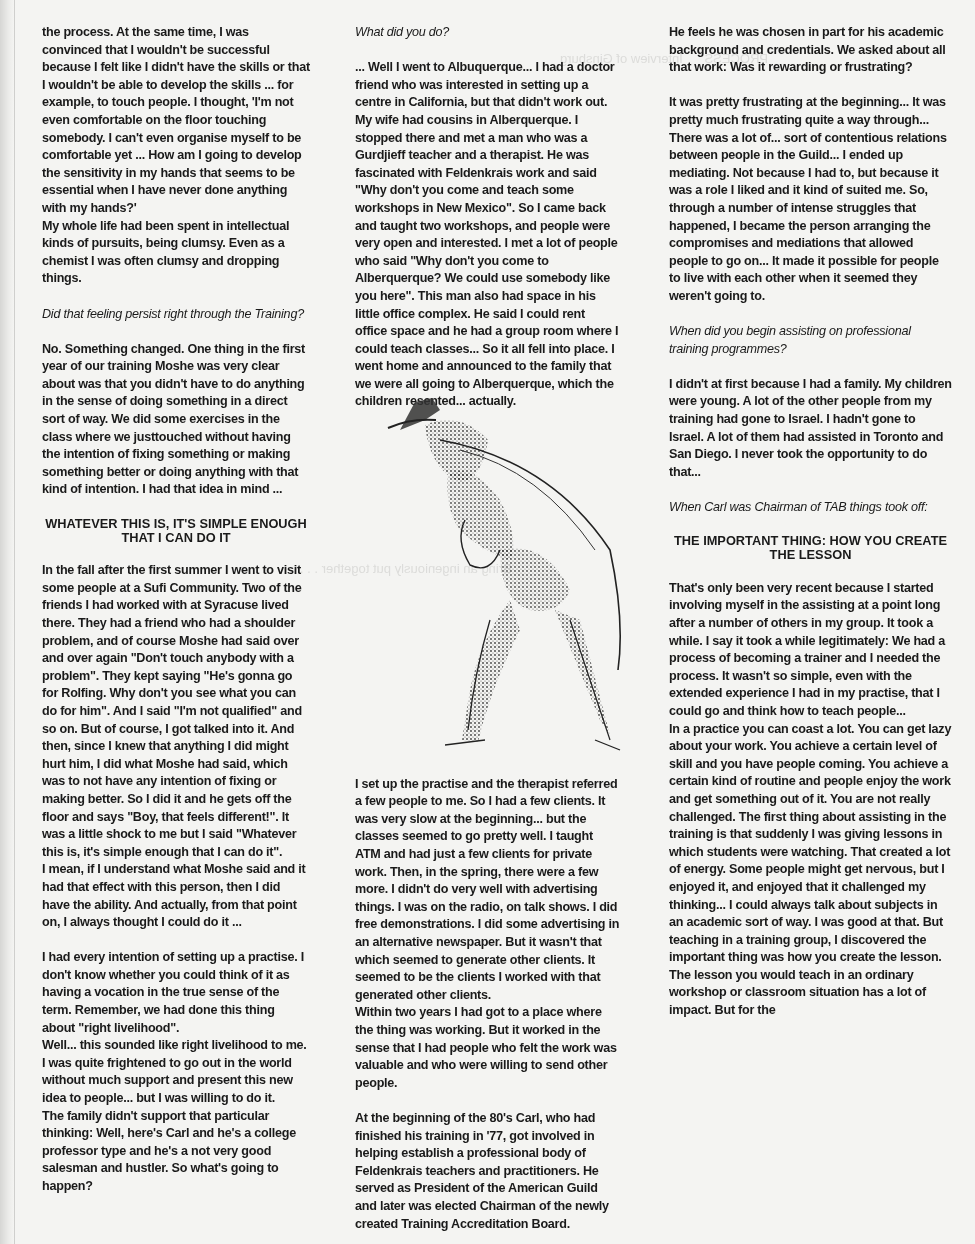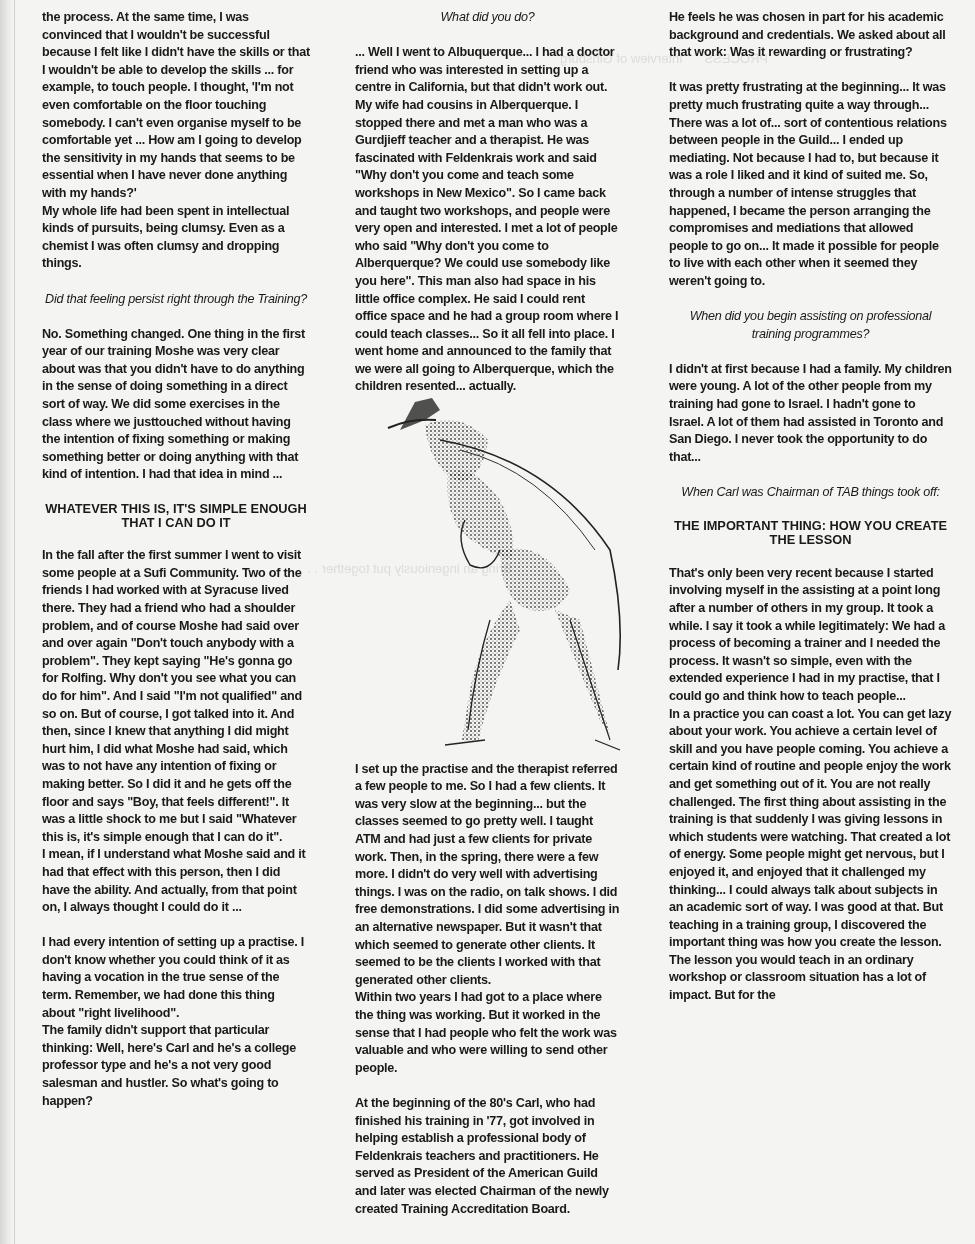--- a/index.html
+++ b/index.html
@@ -13,26 +13,26 @@
   .page-edge {
     position: absolute; left: 0; top: 0; width: 14px; height: 1244px;
     background: linear-gradient(to right, #d6d6d4, #ebebe9 60%, #f4f4f2);
     border-right: 1px solid #cfcfcd;
   }
   .bleed {
     position: absolute; color: #dcdcda; font-size: 13px; line-height: 17px;
     transform: scaleX(-1); white-space: pre; pointer-events: none;
   }
   .col {
-    position: absolute; top: 9px;
+    position: absolute; top: 24px;
     font-size: 12.6px; line-height: 17.6px; font-weight: bold;
     letter-spacing: -0.25px;
   }
   .col p { margin: 0 0 17.6px 0; }
-  .col p.q { font-style: italic; font-weight: normal; text-align: center; }
+  .col p.q { font-style: italic; font-weight: normal; }
   .col p.cont { margin-bottom: 0; }
   .col h3 {
     margin: 0 0 17.6px 0; text-align: center; font-size: 12.8px;
     line-height: 14px; font-weight: bold; letter-spacing: 0;
   }
   #col1 { left: 42px; width: 268px; }
   #col2 { left: 355px; width: 265px; }
   #col3 { left: 669px; width: 283px; }
   .sketch {
     position: absolute; left: 370px; top: 390px; width: 260px; height: 370px;
@@ -48,20 +48,21 @@
 
 <div id="col1" class="col">
   <p class="cont">the process. At the same time, I was convinced that I wouldn't be successful because I felt like I didn't have the skills or that I wouldn't be able to develop the skills ... for example, to touch people. I thought, 'I'm not even comfortable on the floor touching somebody. I can't even organise myself to be comfortable yet ... How am I going to develop the sensitivity in my hands that seems to be essential when I have never done anything with my hands?'</p>
   <p>My whole life had been spent in intellectual kinds of pursuits, being clumsy.  Even as a chemist I was often clumsy and dropping things.</p>
   <p class="q">Did that feeling persist right through the Training?</p>
   <p>No. Something changed.  One thing in the first year of our training Moshe was very clear about was that you didn't have to do anything in the sense of doing something in a direct sort of way.  We did some exercises in the class where we justtouched without having the intention of fixing something or making something better or doing anything with that kind of intention. I had that idea in mind ...</p>
   <h3>WHATEVER THIS IS, IT'S SIMPLE ENOUGH THAT I CAN DO IT</h3>
   <p class="cont">In the fall after the first summer I went to visit some people at a Sufi Community. Two of the friends I had worked with at Syracuse lived there.  They had a friend who had a shoulder problem, and of course Moshe had said over and over again "Don't touch anybody with a problem".  They kept saying "He's gonna go for Rolfing.  Why don't you see what you can do for him". And I said "I'm not qualified" and so on.  But of course, I got talked into it.  And then, since I knew that anything I did might hurt him, I did what Moshe had said, which was to not have any intention of fixing or making better.  So I did it and he gets off the floor and says "Boy, that feels different!".  It was a little shock to me but I said "Whatever this is, it's simple enough that I can do it".</p>
   <p>I mean, if I understand what Moshe said and it had that effect with this person, then I did have the ability.  And actually, from that point on, I always thought I could do it ...</p>
   <p class="cont">I had every intention of setting up a practise. I don't know whether you could think of it as having a vocation in the true sense of the term.  Remember, we had done this thing about "right livelihood".</p>
+  <p class="cont">Well... this sounded like right livelihood to me.  I was quite frightened to go out in the world without much support and present this new idea to people... but I was willing to do it.</p>
   <p>The family didn't support that particular thinking: Well, here's Carl and he's a college professor type and he's a not very good salesman and hustler. So what's going to happen?</p>
 </div>
 
 <div id="col2" class="col">
   <p class="q">What did you do?</p>
   <p>... Well I went to Albuquerque...  I had a doctor friend who was interested in setting up a centre in California, but that didn't work out. My wife had cousins in Alberquerque. I stopped there and met a man who was a Gurdjieff teacher and a therapist.  He was fascinated with Feldenkrais work and said "Why don't you come and teach some workshops in New Mexico". So I came back and taught two workshops, and people were very open and interested. I met a lot of people who said "Why don't you come to Alberquerque? We could use somebody like you here". This man also had space in his little office complex. He said I could rent office space and he had a group room where I could teach classes... So it all fell into place.  I went home and announced to the family that we were all going to Alberquerque, which the children resented... actually.</p>
   <div style="height:347px;"></div>
   <p class="cont">I set up the practise and the therapist referred a few people to me. So I had a few clients.  It was very slow at the beginning... but the classes seemed to go pretty well.  I taught ATM and had just a few clients for private work. Then, in the spring, there were a few more.  I didn't do very well with advertising things. I was on the radio, on talk shows. I did free demonstrations. I did some advertising in an alternative newspaper. But it wasn't that which seemed to generate other clients. It seemed to be the clients I worked with that generated other clients.</p>
   <p>Within two years I had got to a place where the thing was working. But it worked in the sense that I had people who felt the work was valuable and who were willing to send other people.</p>
   <p>At the beginning of the 80's Carl, who had finished his training in '77, got involved in helping establish a professional body of Feldenkrais teachers and practitioners.  He served as President of the American Guild and later was elected Chairman of the newly created Training Accreditation Board.</p>

